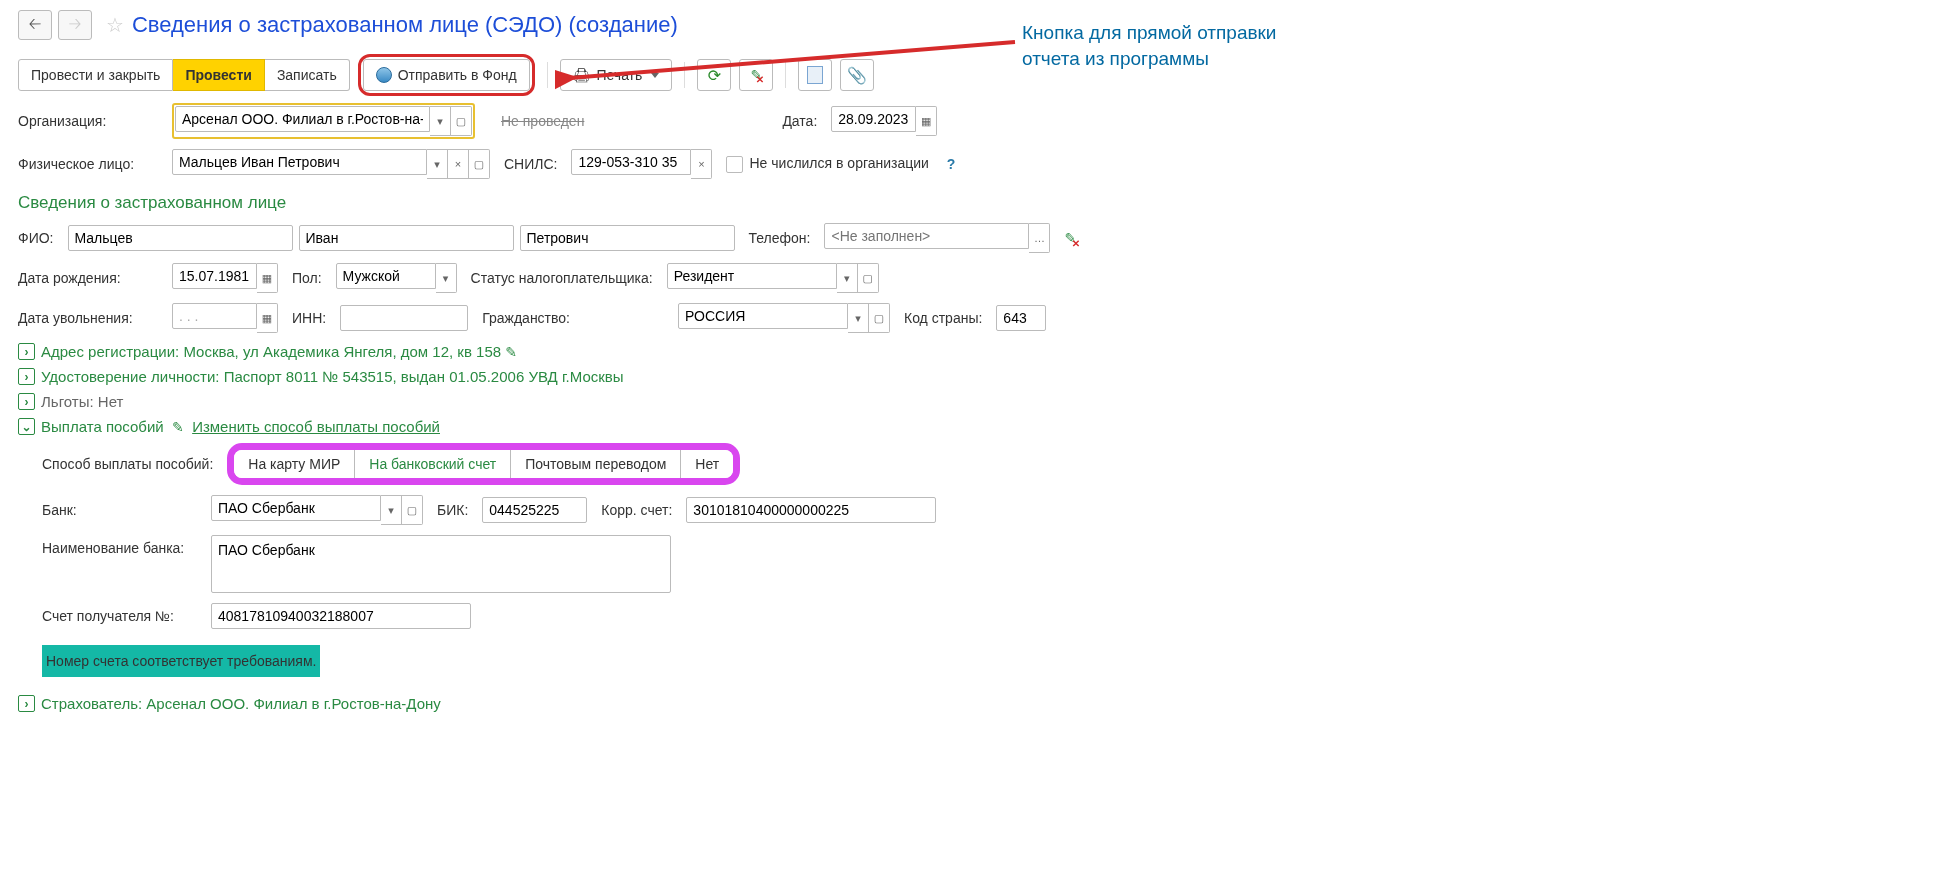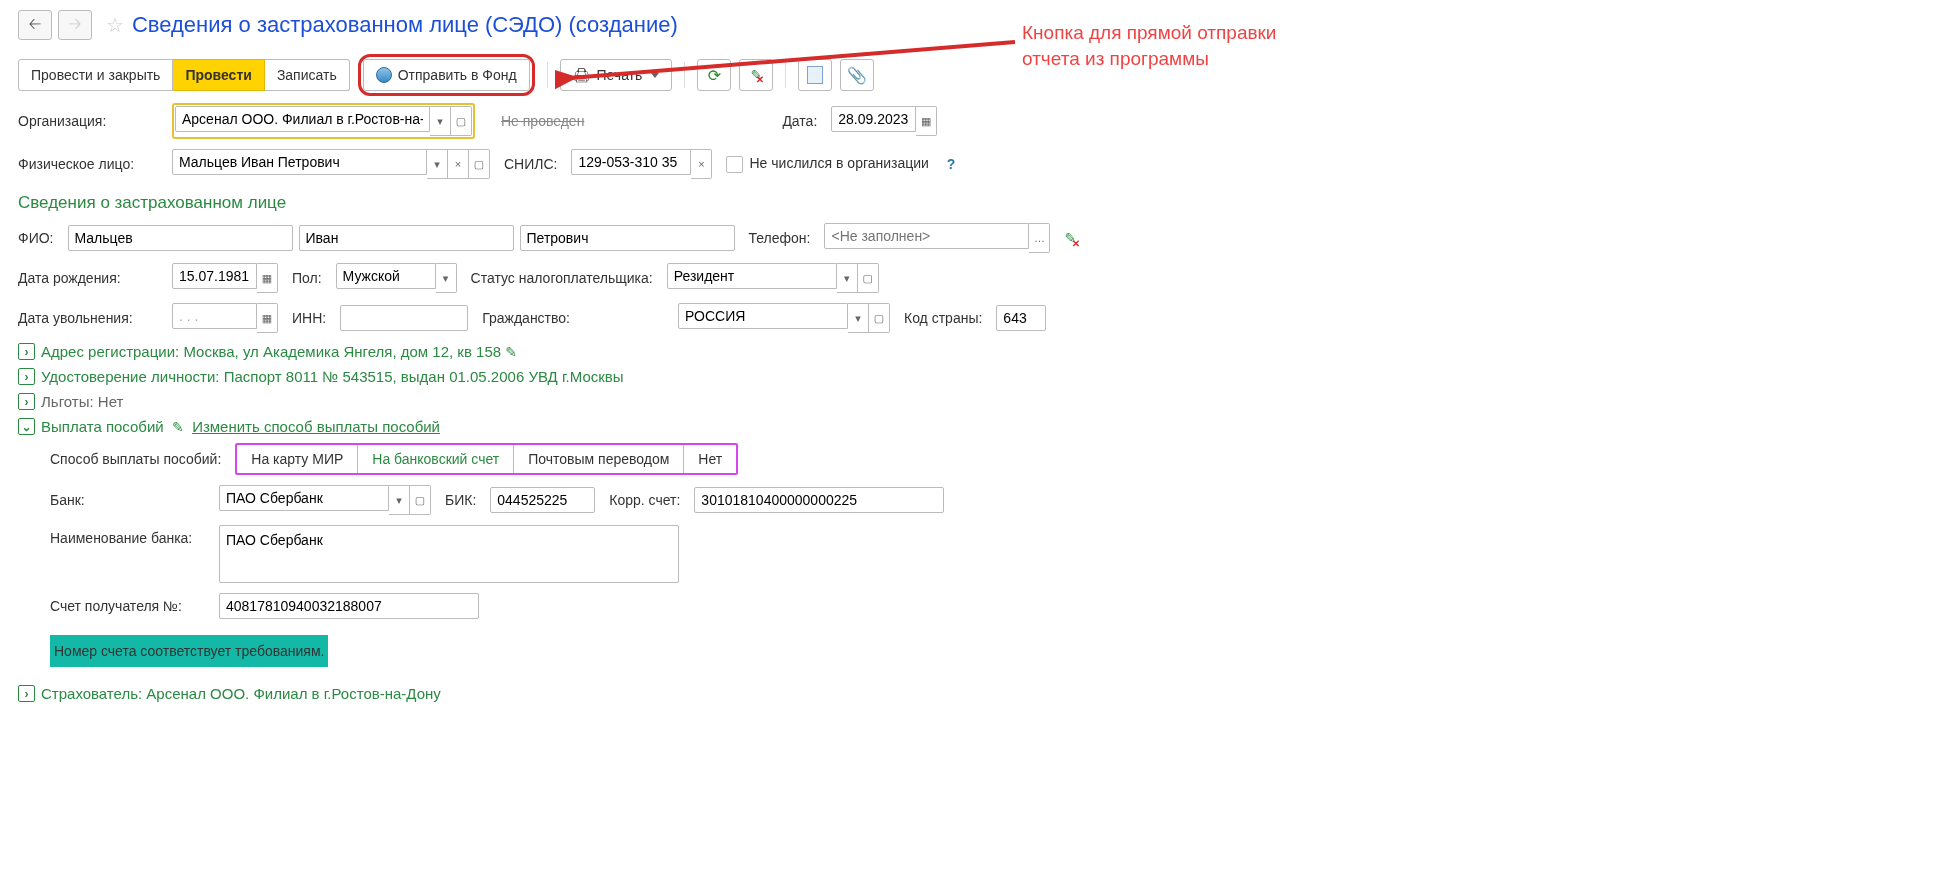--- a/index.html
+++ b/index.html
@@ -43,28 +43,28 @@
 .link-green{color:#2a8a42;cursor:pointer}
 .link-green.u{text-decoration:underline}
 .pencil{color:#2a8a42;font-size:14px}
 .pencil-red{position:relative;display:inline-block}
 .pencil-red:after{content:"✕";color:#d62b2b;position:absolute;right:-4px;bottom:-3px;font-size:10px;font-weight:bold}
 .exp{width:15px;height:15px;border:1px solid #2a8a42;border-radius:2px;display:inline-flex;align-items:center;justify-content:center;color:#2a8a42;font-size:12px;margin-right:6px;cursor:pointer;line-height:1}
 .exp.right:before{content:"›";font-weight:bold}
 .exp.down:before{content:"⌄";font-weight:bold}
 .exp-row{display:flex;align-items:center;margin:8px 0}
 .exp-row .body{color:#2a8a42;font-size:15px}
-.seg{display:inline-flex;border:2px solid #d946ef;border-radius:2px;overflow:hidden}
+.seg{display:inline-flex;border:7px solid #d946ef;border-radius:15px;overflow:hidden}
 .seg .sbtn{padding:6px 14px;border-right:1px solid #bbb;cursor:pointer;background:#fff;color:#333}
 .seg .sbtn:last-child{border-right:none}
 .seg .sbtn.active{color:#2a8a42}
 .ok-note{background:#14b8a6;display:inline-block;padding:8px 4px;margin-top:6px}
-.indent{margin-left:32px}
+.indent{margin-left:24px}
 .chk{width:15px;height:15px;border:1px solid #bbb;border-radius:2px;display:inline-block;vertical-align:middle;margin-right:6px}
-.annot{position:absolute;color:#ef4444;font-size:19px;line-height:1.35}
+.annot{position:absolute;color:#0369a1;font-size:19px;line-height:1.35}
 .arrow-svg{position:absolute;pointer-events:none}
 textarea.inp{height:58px;padding:6px;resize:none;font-family:inherit}
 .cal-icon{font-size:12px;color:#555}
 </style>
 </head>
 <body>
 
 <div class="page">
 
   <div class="topbar">

